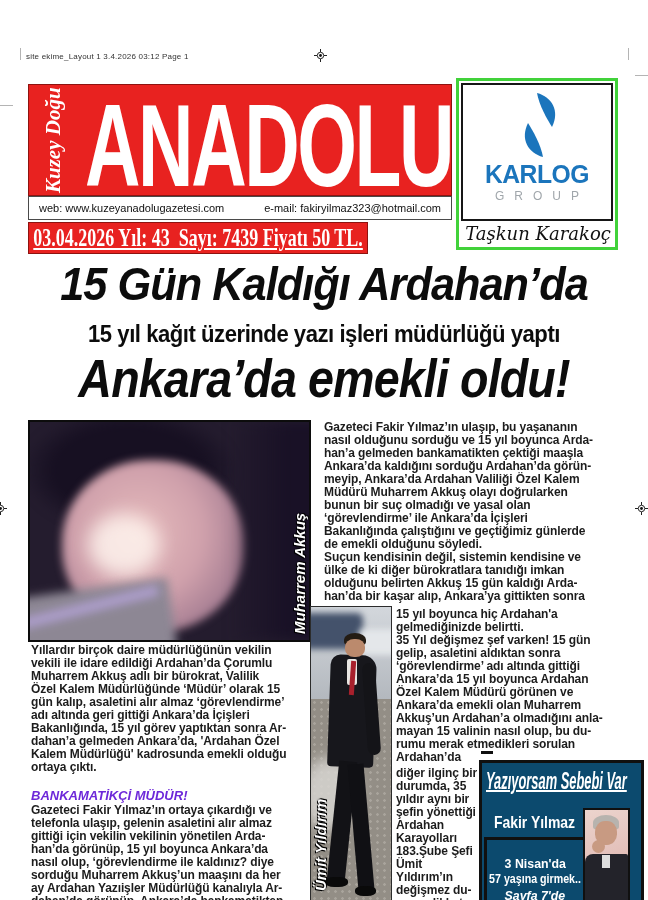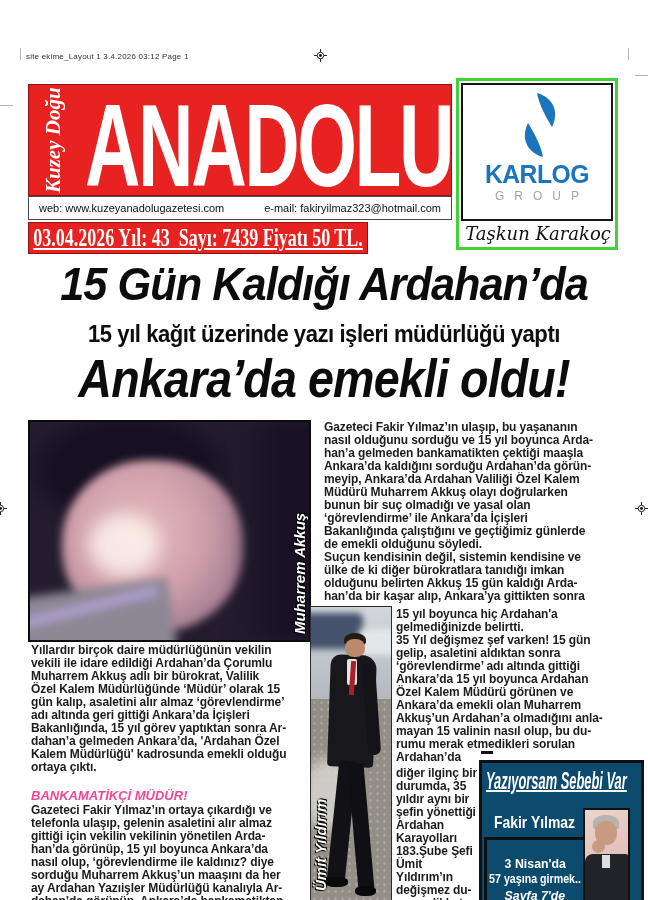--- a/index.html
+++ b/index.html
@@ -35,21 +35,21 @@
   
   .kicker{left:0;width:648px;top:209px;text-align:center;font-style:italic;font-weight:bold;font-size:46px;
           line-height:54px;letter-spacing:-1px;color:#0c0c0c;transform:scaleX(.94);}
   .subhead{left:0;width:648px;top:269px;text-align:center;font-weight:bold;font-size:24px;line-height:34px;
            letter-spacing:-.5px;color:#0c0c0c;transform:scaleX(.92);}
   .mainhead{left:0;width:648px;top:300px;text-align:center;font-style:italic;font-weight:bold;font-size:53px;
             line-height:62px;letter-spacing:-1px;color:#0c0c0c;transform:scaleX(.88);}
   
   .body-txt{font-weight:bold;font-size:12px;line-height:13px;letter-spacing:-.1px;color:#1c1c1c;}
   .col-left-p1{left:31px;top:596px;width:282px;}
-  .col-left-h{left:31px;top:740px;font-style:italic;font-weight:bold;font-size:13px;color:#ec4899;}
+  .col-left-h{left:31px;top:740px;font-style:italic;font-weight:bold;font-size:13px;color:#6d28d9;}
   .col-left-p2{left:31px;top:756px;width:282px;}
   .col-right-top{left:324px;top:373px;width:318px;}
   .col-right-mid{left:396px;top:560px;width:248px;}
   .col-right-narrow{left:396px;top:719px;width:84px;}
   
   .photo{overflow:hidden;box-sizing:border-box;}
   .ph-muharrem{left:28px;top:372px;width:283px;height:222px;border:2px solid #0c0c0c;background:#241c2e;}
   .ph-muharrem .hair{position:absolute;left:-8px;top:-14px;width:215px;height:125px;border-radius:50%;
        background:radial-gradient(closest-side,#171022 70%,transparent);filter:blur(5px);}
   .ph-muharrem .face{position:absolute;left:32px;top:38px;width:182px;height:172px;border-radius:48%;

